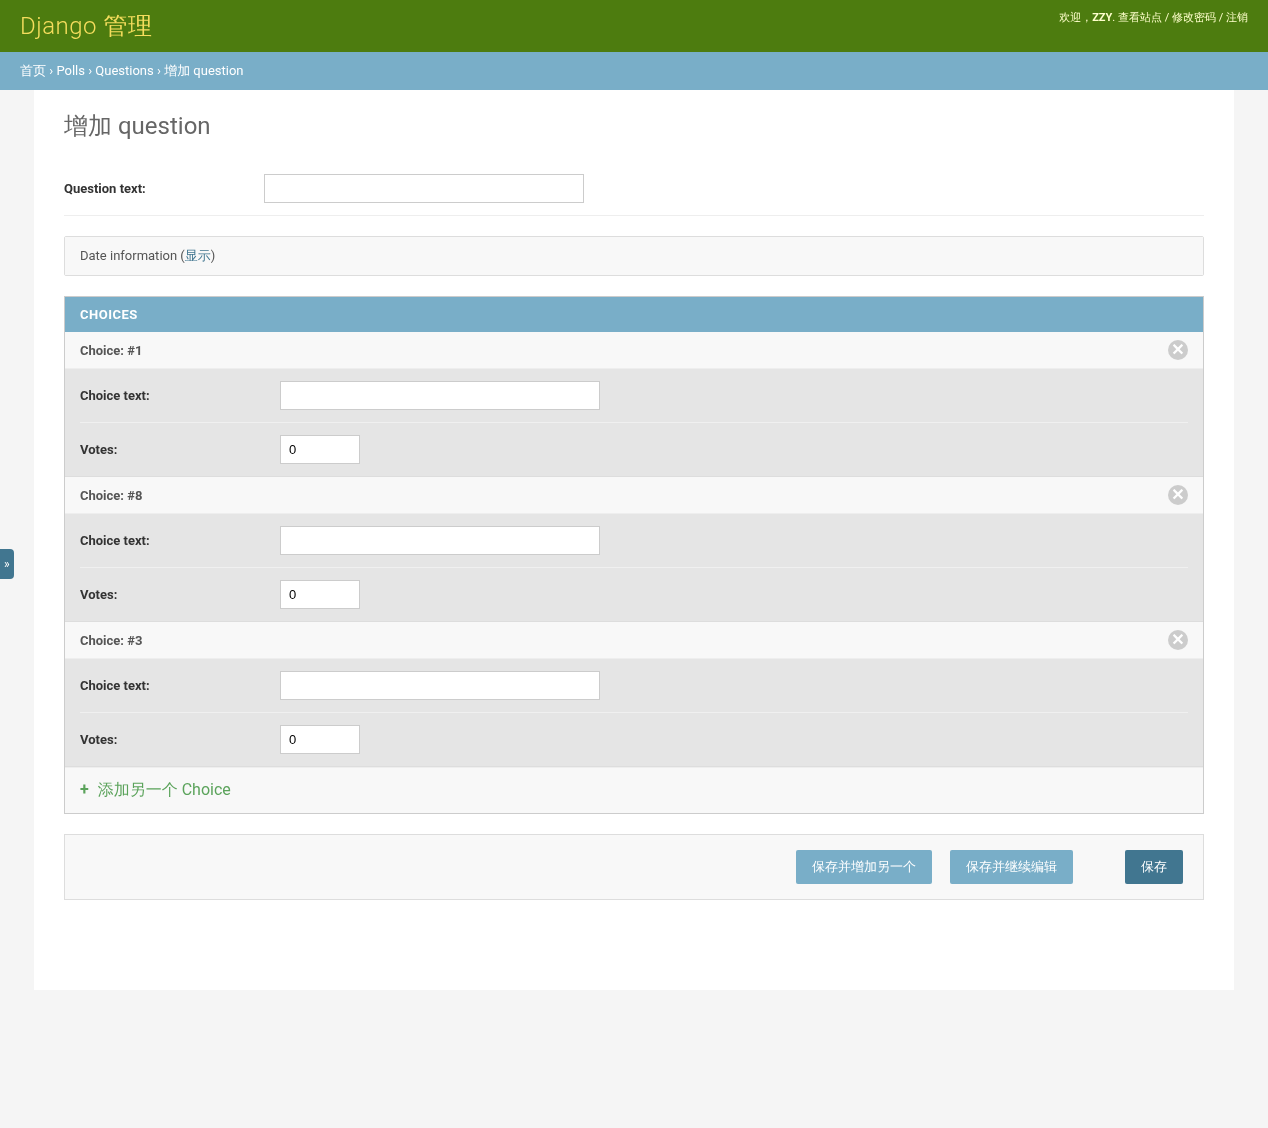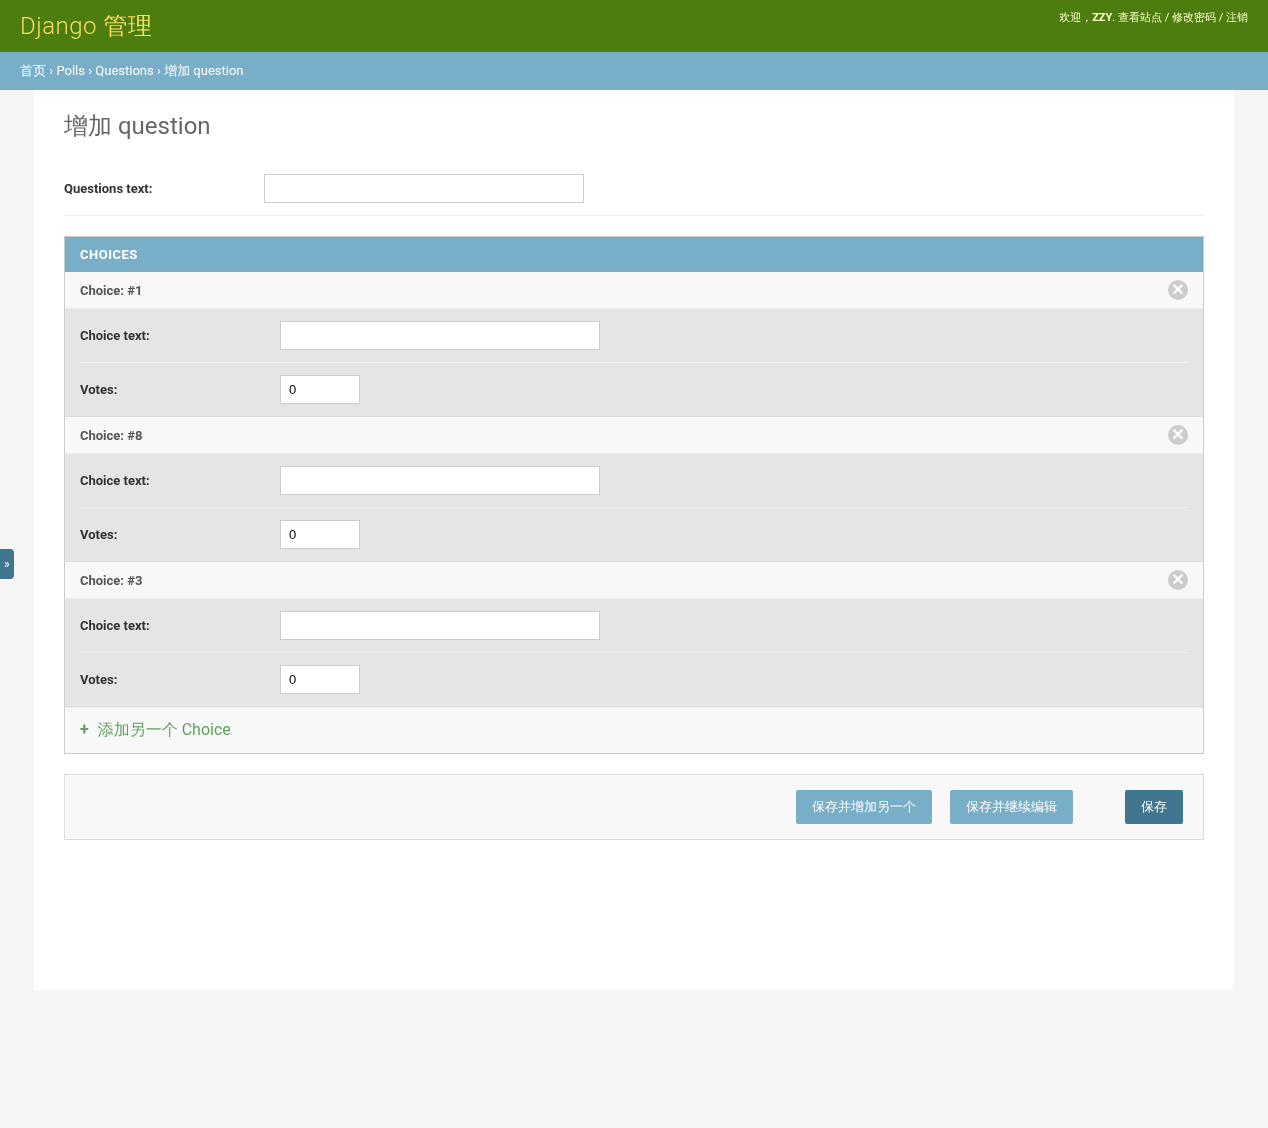--- a/index.html
+++ b/index.html
@@ -252,24 +252,29 @@
   <a href="#">Questions</a>
   <span> › </span>
   <span>增加 question</span>
 </div>
 
 <div id="content-main">
 
   <h1 class="page-title">增加 question</h1>
 
   <div class="form-row">
-    <label>Questions text:</label>
+    <label>Question text:</label>
     <input type="text" value="" style="">
   </div>
 
+  <div class="collapse-section">
+    <div class="collapse-header">
+      <span>Date information (</span><a href="#">显示</a><span>)</span>
+    </div>
+  </div>
 
   <div class="inline-section">
     <div class="inline-header">CHOICES</div>
 
     <div class="inline-item">
       <div class="inline-item-header">
         <span>Choice: #1</span>
         <div class="delete-icon">✕</div>
       </div>
       <div class="inline-item-body">

